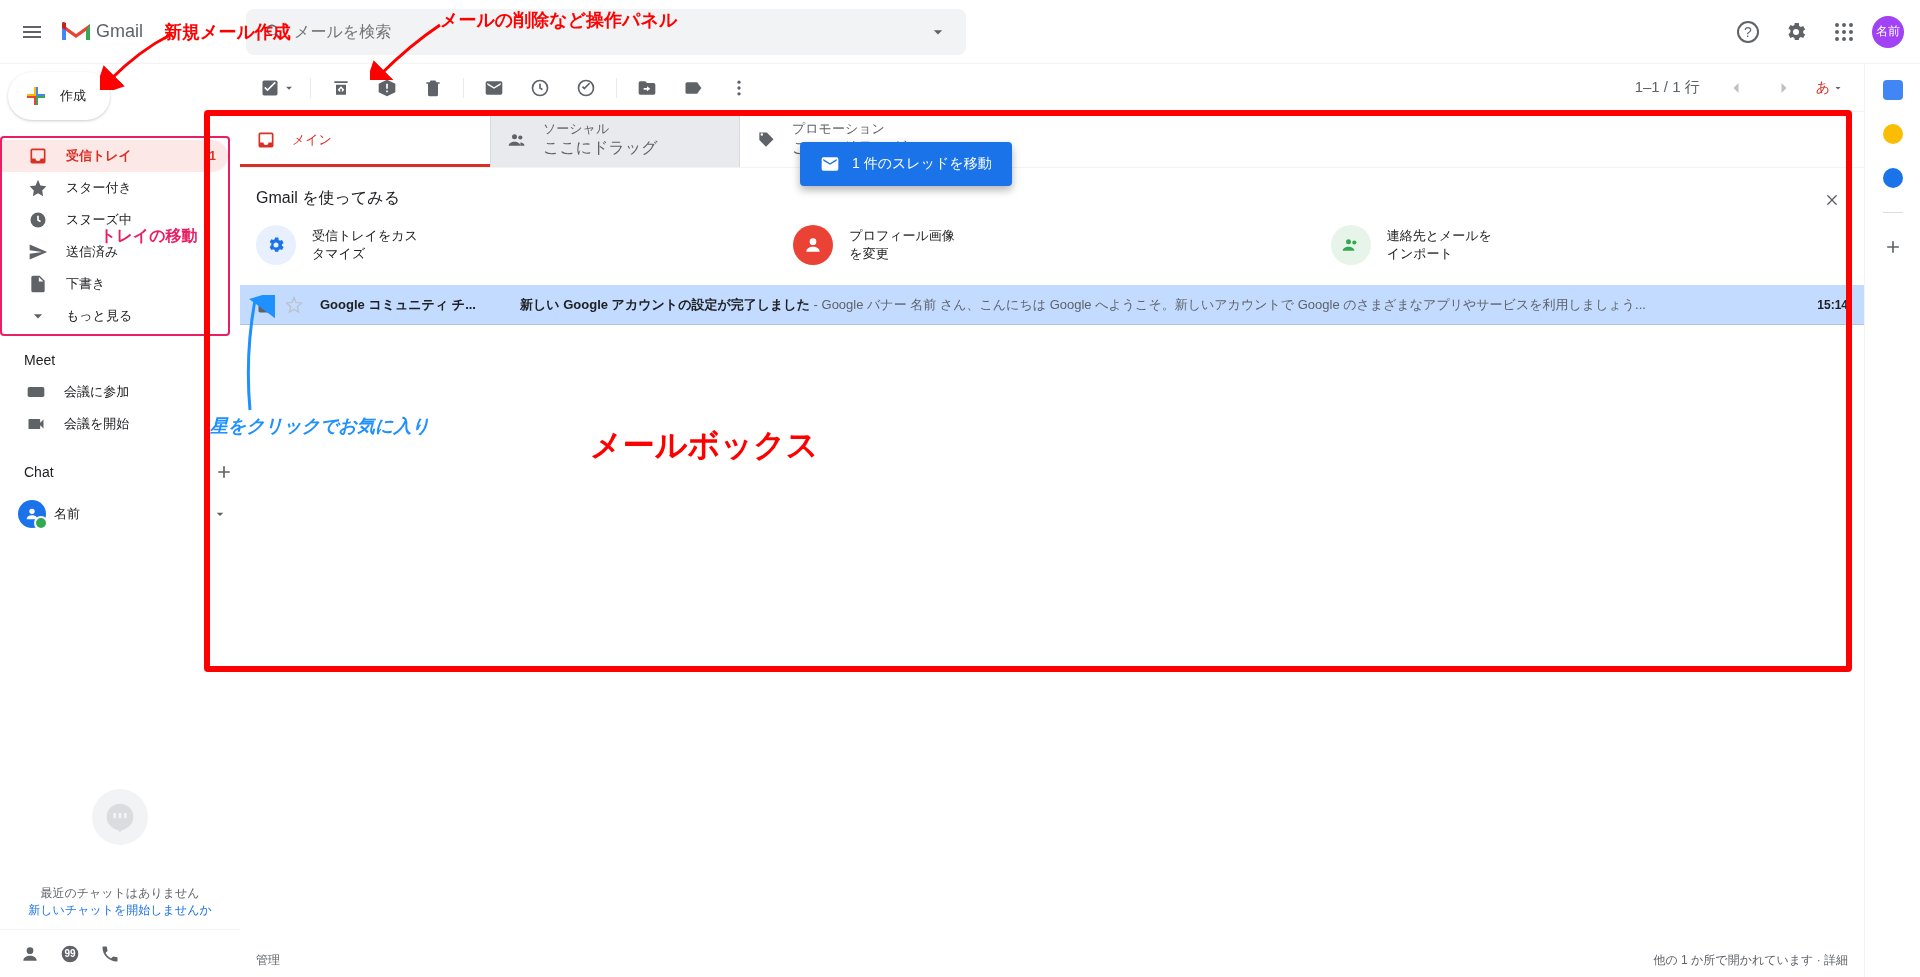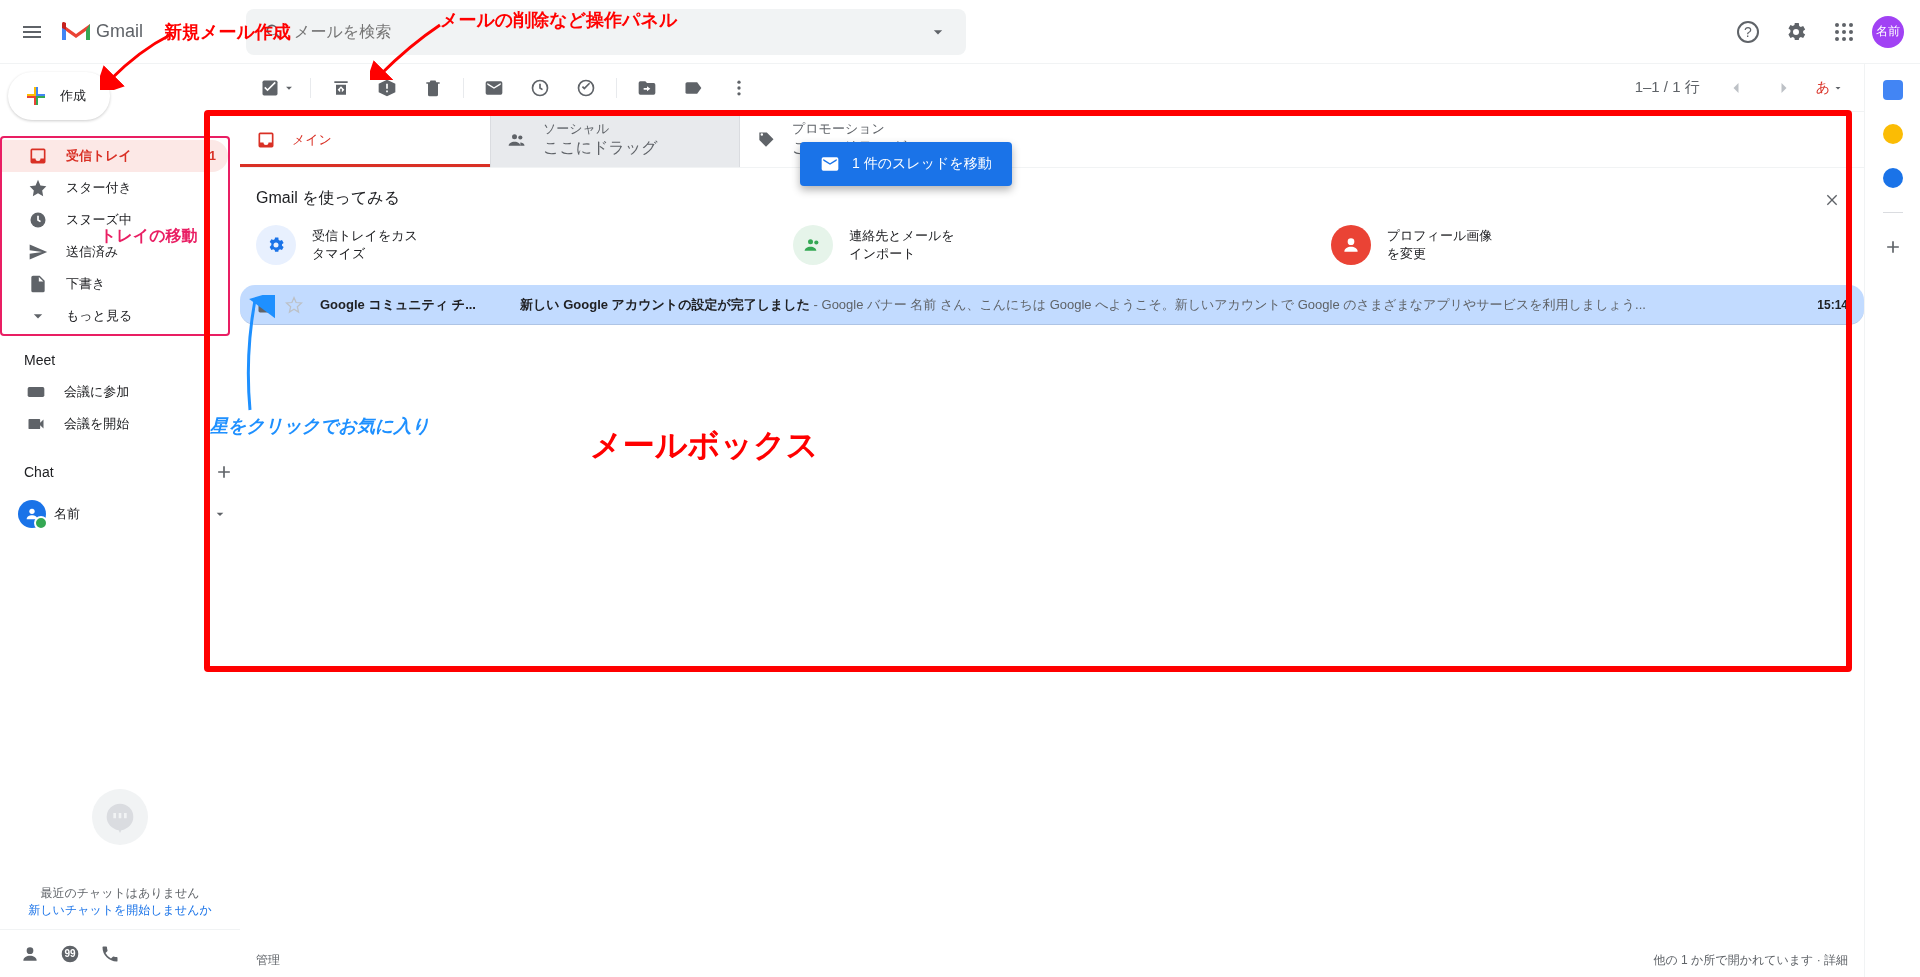--- a/index.html
+++ b/index.html
@@ -57,21 +57,21 @@
 .tab-sub { font-size: 16px; color: #5f6368; }
 
 .getting-started { padding: 20px 16px; position: relative; }
 .gs-title { font-size: 16px; margin-bottom: 16px; }
 .gs-close { position: absolute; right: 20px; top: 20px; width: 24px; height: 24px; display: flex; align-items: center; justify-content: center; color: #5f6368; cursor: pointer; }
 .gs-cards { display: flex; gap: 20px; }
 .gs-card { display: flex; align-items: center; gap: 16px; flex: 1; }
 .gs-circle { width: 40px; height: 40px; border-radius: 50%; display: flex; align-items: center; justify-content: center; flex-shrink: 0; }
 .gs-text { font-size: 13px; line-height: 1.4; }
 
-.mail-row { height: 40px; display: flex; align-items: center; padding: 0 16px; background: #c2dbff; border-bottom: 1px solid rgba(0,0,0,0.1); cursor: pointer; gap: 8px; border-radius: 15px; }
+.mail-row { height: 40px; display: flex; align-items: center; padding: 0 16px; background: #c2dbff; border-bottom: 1px solid rgba(0,0,0,0.1); cursor: pointer; gap: 8px; }
 .mail-check { width: 20px; height: 20px; display: flex; align-items: center; justify-content: center; }
 .mail-star { width: 20px; height: 20px; display: flex; align-items: center; justify-content: center; color: #dadce0; }
 .mail-sender { width: 200px; font-weight: 700; white-space: nowrap; overflow: hidden; text-overflow: ellipsis; padding-left: 8px; }
 .mail-subject { flex: 1; white-space: nowrap; overflow: hidden; text-overflow: ellipsis; }
 .mail-subject strong { font-weight: 700; }
 .mail-snippet { color: #5f6368; }
 .mail-time { font-weight: 700; font-size: 12px; padding-left: 12px; }
 
 .red-frame { position: absolute; border: 6px solid #ff0000; pointer-events: none; border-radius: 4px; }
 .footer-row { margin-top: auto; display: flex; justify-content: space-between; padding: 8px 16px; font-size: 12px; color: #5f6368; }
@@ -424,37 +424,37 @@
       <div class="gs-cards">
         <div class="gs-card">
           <div class="gs-circle" style="background:#e8f0fe;color:#1a73e8;">
               <svg width="20" height="20" viewBox="0 0 24 24">
                 <path fill="#1a73e8" d="M19.14 12.94a7 7 0 0 0 0-1.88l2.03-1.58-2-3.46-2.39.96a7 7 0 0 0-1.62-.94L14.8 3h-4l-.36 2.04c-.58.23-1.12.55-1.62.94l-2.39-.96-2 3.46 2.03 1.58a7 7 0 0 0 0 1.88L4.43 14.5l2 3.46 2.39-.96c.5.39 1.04.71 1.62.94L10.8 20h4l.36-2.04c.58-.23 1.12-.55 1.62-.94l2.39.96 2-3.46zM12 15a3 3 0 1 1 0-6 3 3 0 0 1 0 6z"></path>
               </svg>
             </div>
           <div class="gs-text"><span>受信トレイをカス</span><br><span>タマイズ</span></div>
         </div>
         <div class="gs-card">
+          <div class="gs-circle" style="background:#ea4335;">
+              <svg width="20" height="20" viewBox="0 0 24 24">
+                <circle cx="12" cy="8" r="4" fill="#fff"></circle>
+                <path fill="#fff" d="M4 20c0-4 4-6 8-6s8 2 8 6z"></path>
+              </svg>
+            </div>
+          <div class="gs-text"><span>プロフィール画像</span><br><span>を変更</span></div>
+        </div>
+        <div class="gs-card">
           <div class="gs-circle" style="background:#e6f4ea;">
               <svg width="20" height="20" viewBox="0 0 24 24">
                 <circle cx="9" cy="8" r="3" fill="#34a853"></circle>
                 <circle cx="16" cy="9" r="2.5" fill="#34a853"></circle>
                 <path fill="#34a853" d="M2 19c0-3 3-5 7-5s7 2 7 5z"></path>
               </svg>
             </div>
           <div class="gs-text"><span>連絡先とメールを</span><br><span>インポート</span></div>
-        </div>
-        <div class="gs-card">
-          <div class="gs-circle" style="background:#ea4335;">
-              <svg width="20" height="20" viewBox="0 0 24 24">
-                <circle cx="12" cy="8" r="4" fill="#fff"></circle>
-                <path fill="#fff" d="M4 20c0-4 4-6 8-6s8 2 8 6z"></path>
-              </svg>
-            </div>
-          <div class="gs-text"><span>プロフィール画像</span><br><span>を変更</span></div>
         </div>
       </div>
     </div>
 
     <div class="mail-row">
       <div class="mail-check">
           <svg width="20" height="20" viewBox="0 0 24 24">
             <rect x="3" y="3" width="18" height="18" rx="2" fill="#5f6368"></rect>
             <path fill="#fff" d="M9 16l-4-4 1.4-1.4L9 13.2l8.6-8.6L19 6z"></path>
           </svg>

